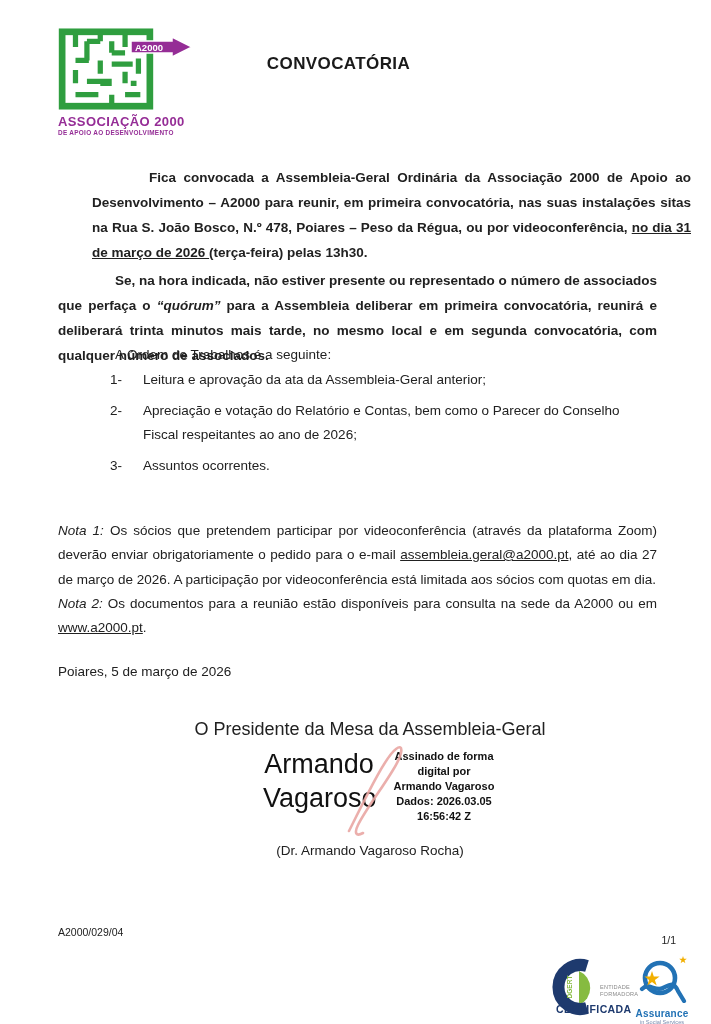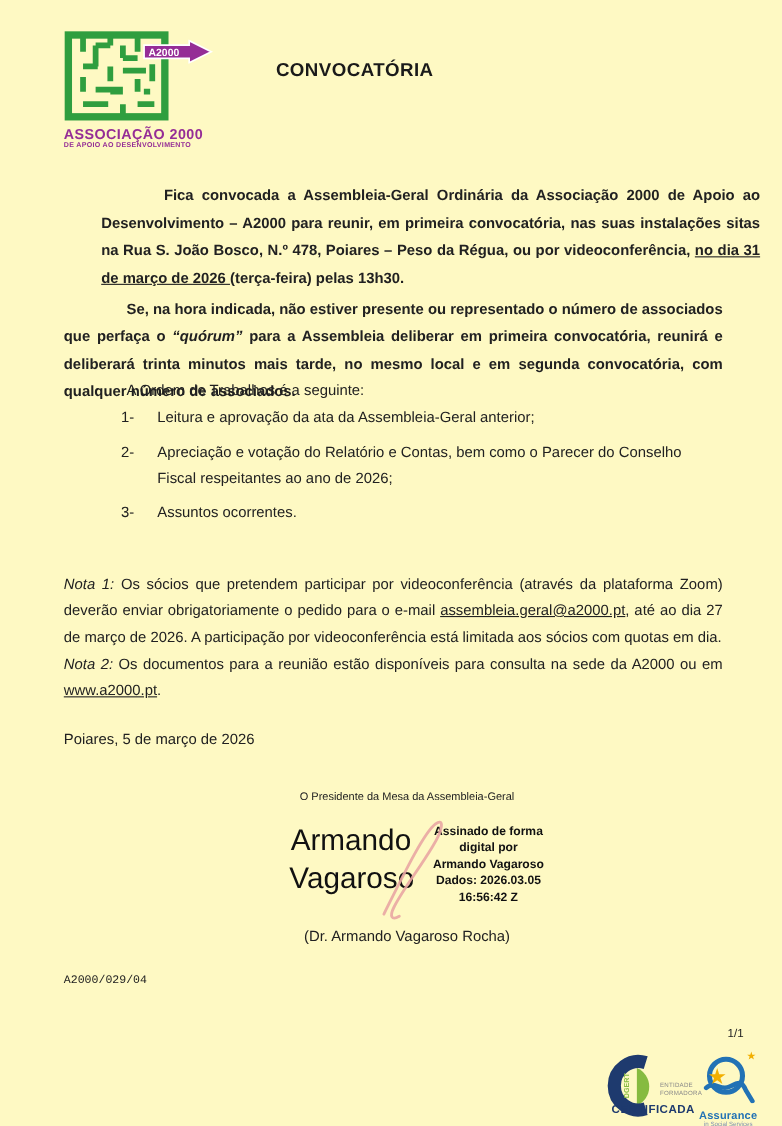--- a/index.html
+++ b/index.html
@@ -1,58 +1,58 @@
 <!DOCTYPE html>
 <html><head>
 <meta charset="utf-8">
 <style>
   html,body{margin:0;padding:0;background:#888;}
   .page{
-    position:relative; width:711px; height:1024px; background:#fef9c3;
+    position:relative; width:711px; height:1024px; background:#ffffff;
     font-family:"Liberation Sans", sans-serif; color:#212121; overflow:hidden;
     margin:0 auto;
   }
   
   .logo{position:absolute; left:58px; top:28px; width:170px;}
   .maze-wrap{position:relative; width:150px; height:82px;}
   .maze{position:absolute; left:0; top:0;}
   .arrow-wrap{position:absolute; left:72px; top:8px; width:64px; height:22px;}
   .org-name{margin-top:4px; font-weight:bold; font-size:13px; letter-spacing:.4px; color:#952d96; white-space:nowrap;}
   .org-sub{font-size:6.4px; font-weight:bold; letter-spacing:.3px; color:#952d96; white-space:nowrap;}
   
-  .title{position:absolute; top:54px; left:0; width:645px; text-align:center;
+  .title{position:absolute; top:54px; left:16px; width:645px; text-align:center;
          font-size:17px; font-weight:bold; letter-spacing:.4px; color:#1a1a1a;}
   
   .blk{position:absolute; left:58px; width:599px; font-size:13.5px; line-height:25px;}
   .p-bold{font-weight:bold; text-align:justify; text-indent:57px;}
   .p1{top:151px;margin-left:34px;}
   .p2{top:254px;}
   .uline{text-decoration:underline;}
   .q{font-style:italic;}
   .agenda-intro{top:343px; padding-left:57px; line-height:24px;}
   .agenda{top:368px;}
   .agenda-item{display:flex; margin-bottom:7px; line-height:24px;}
   .agenda-num{flex:none; width:33px; margin-left:52px;}
   .agenda-text{flex:1;}
   .nota{text-align:justify; line-height:24.5px;}
   .n1{top:505px;}
   .n2{top:578px;}
   .nota-label{font-style:italic;margin-top:23px;}
   .lnk{text-decoration:underline; color:#212121; cursor:pointer;}
   .dateline{top:660px; line-height:24px;}
   
-  .sig-heading{position:absolute; top:719px; left:58px; width:624px; text-align:center; font-size:10px;}
+  .sig-heading{position:absolute; top:719px; left:58px; width:624px; text-align:center; font-size:18px;}
   .sig-block{position:absolute; left:263px; top:747px; display:flex; align-items:flex-start;text-align:center;}
   .sig-name{font-size:27px; line-height:34px; color:#111; white-space:pre-line; width:112px;}
   .sig-digital{margin-left:10px; width:118px; font-size:11px; line-height:15px; font-weight:600;
                color:#111; white-space:pre-line; padding-top:2px;}
   .flourish{position:absolute; left:72px; top:-6px; pointer-events:none;}
   .sig-cred{position:absolute; top:843px; left:58px; width:624px; text-align:center; font-size:13.5px;}
   
-  .doc-ref{position:absolute; left:58px; top:886px; font-size:10.5px;font-family:Liberation Mono, monospace;}
+  .doc-ref{position:absolute; left:58px; top:926px; font-size:10.5px;}
   .page-num{position:absolute; right:35px; top:934px; font-size:10.5px;}
   .cert-dgert{position:absolute; left:547px; top:957px; width:102px; height:64px;}
   .dgert-small{position:absolute; left:53px; top:27px; font-size:5.6px; line-height:6.6px;
                color:#8a8a8a; letter-spacing:.2px;}
   .dgert-cert{position:absolute; left:9px; top:46px; font-size:10.5px; font-weight:bold;
               color:#1e3a6e; letter-spacing:.4px;}
   .cert-q{position:absolute; left:629px; top:955px; width:66px; text-align:center;}
   .q-label{font-size:10px; font-weight:bold; color:#2272b5; margin-top:1px; letter-spacing:.2px;}
   .q-sub{font-size:5.6px; color:#7b8db0;}
 </style>

